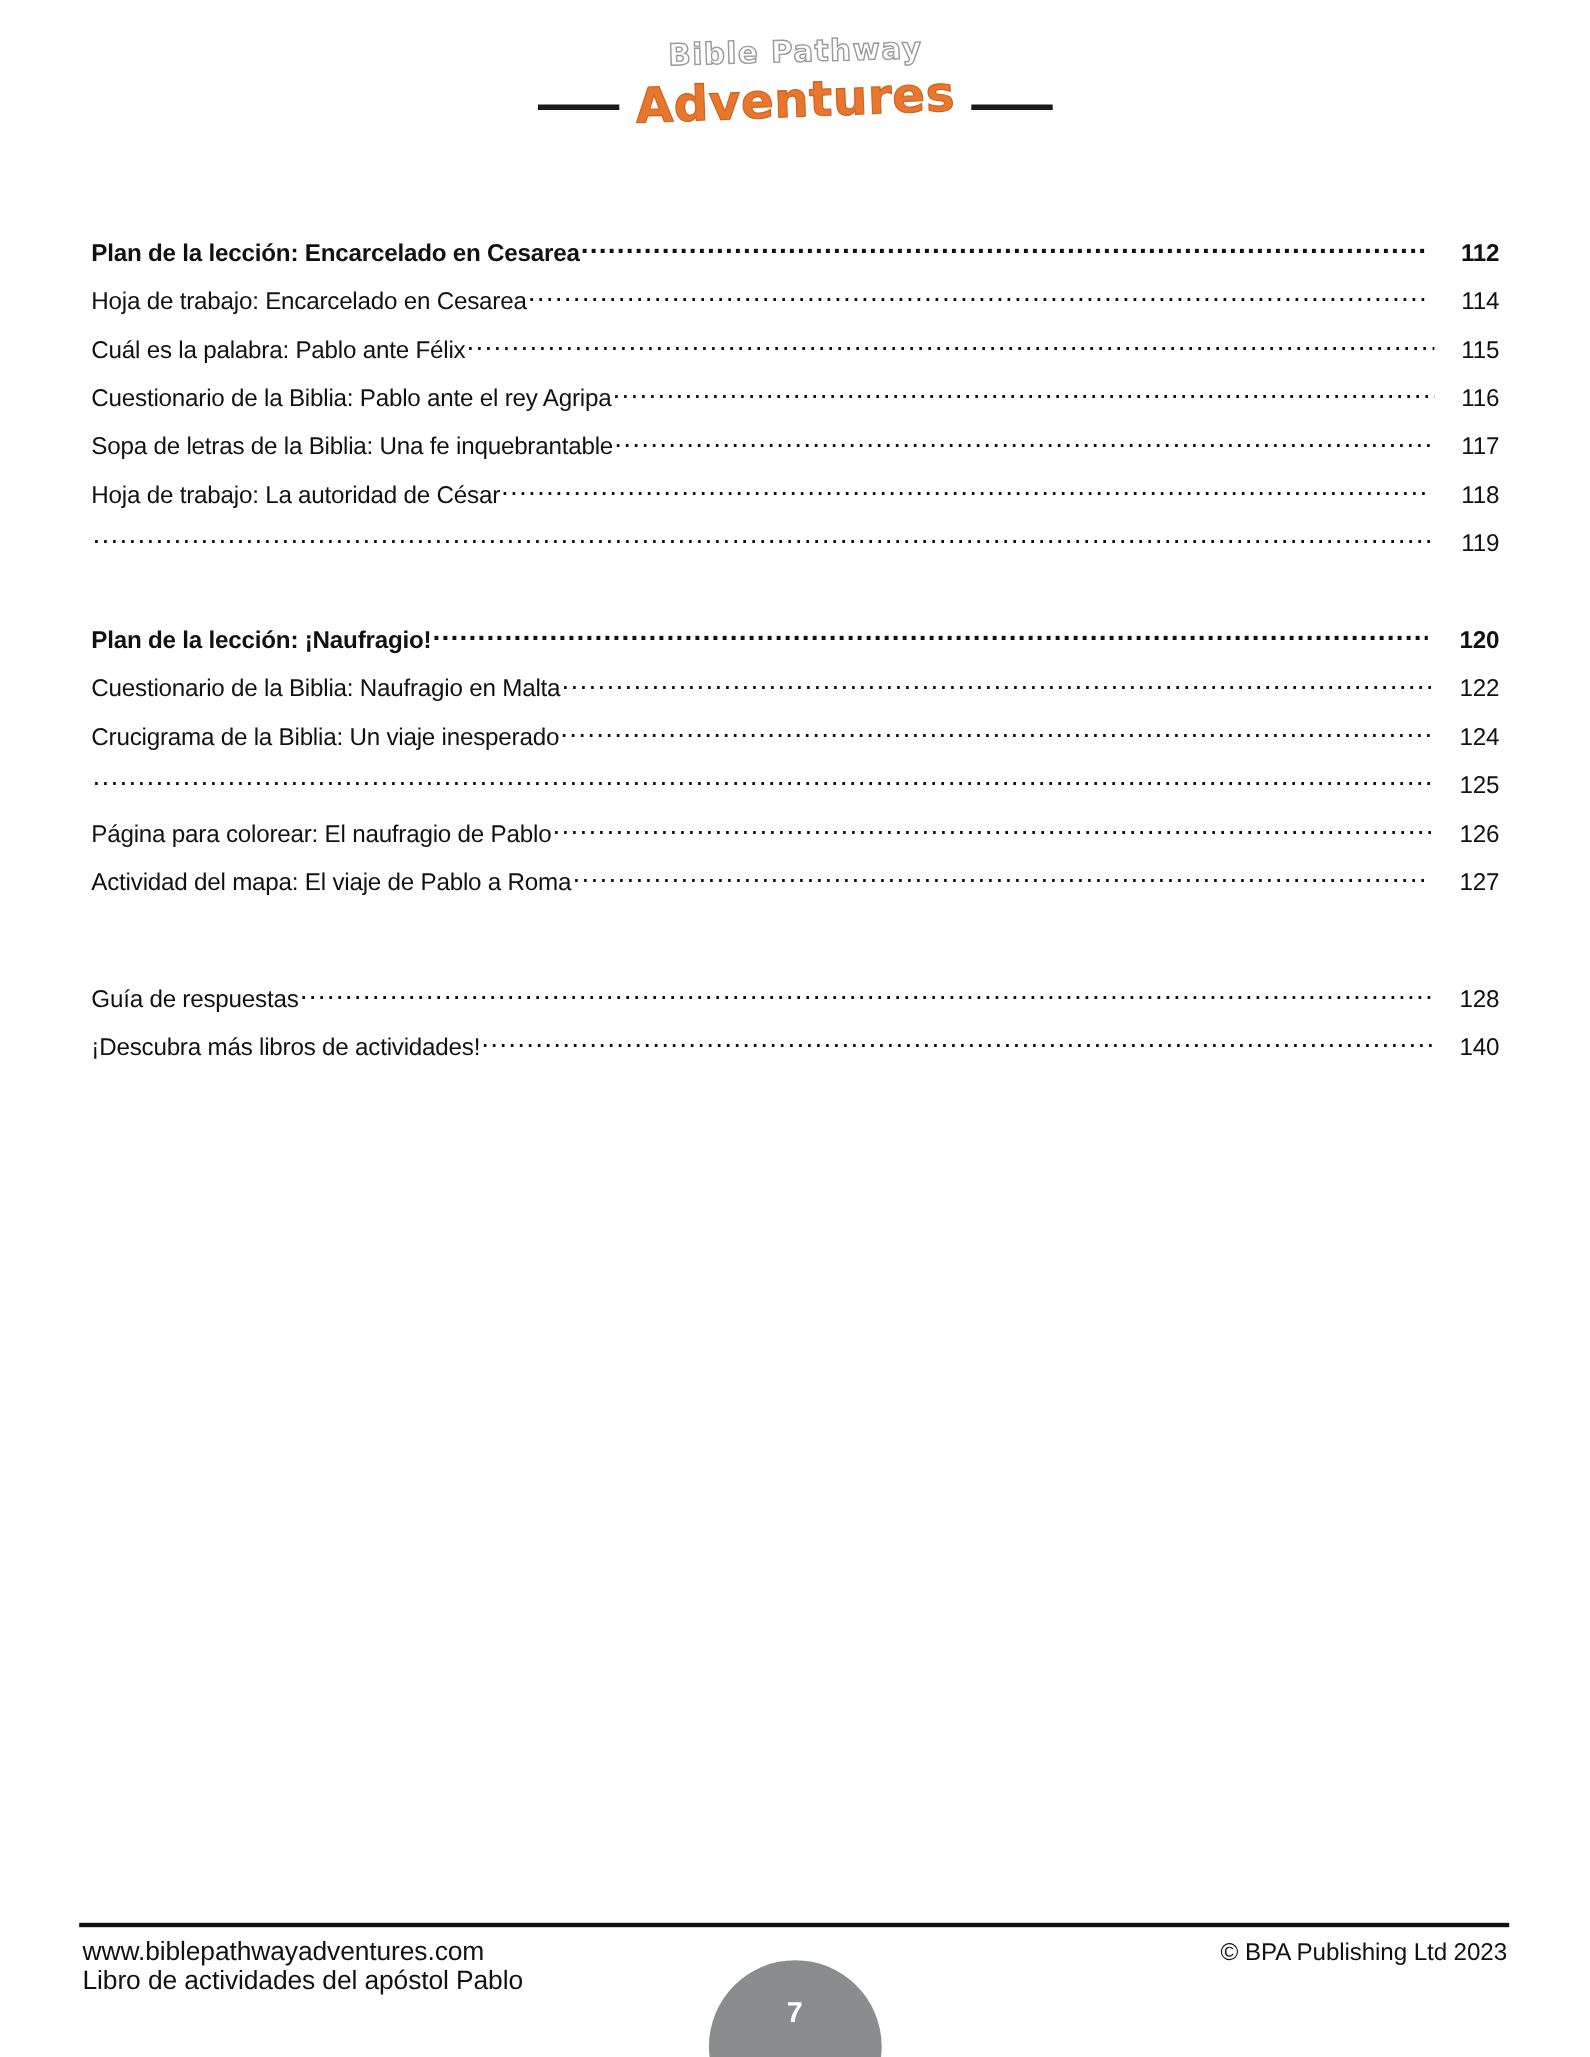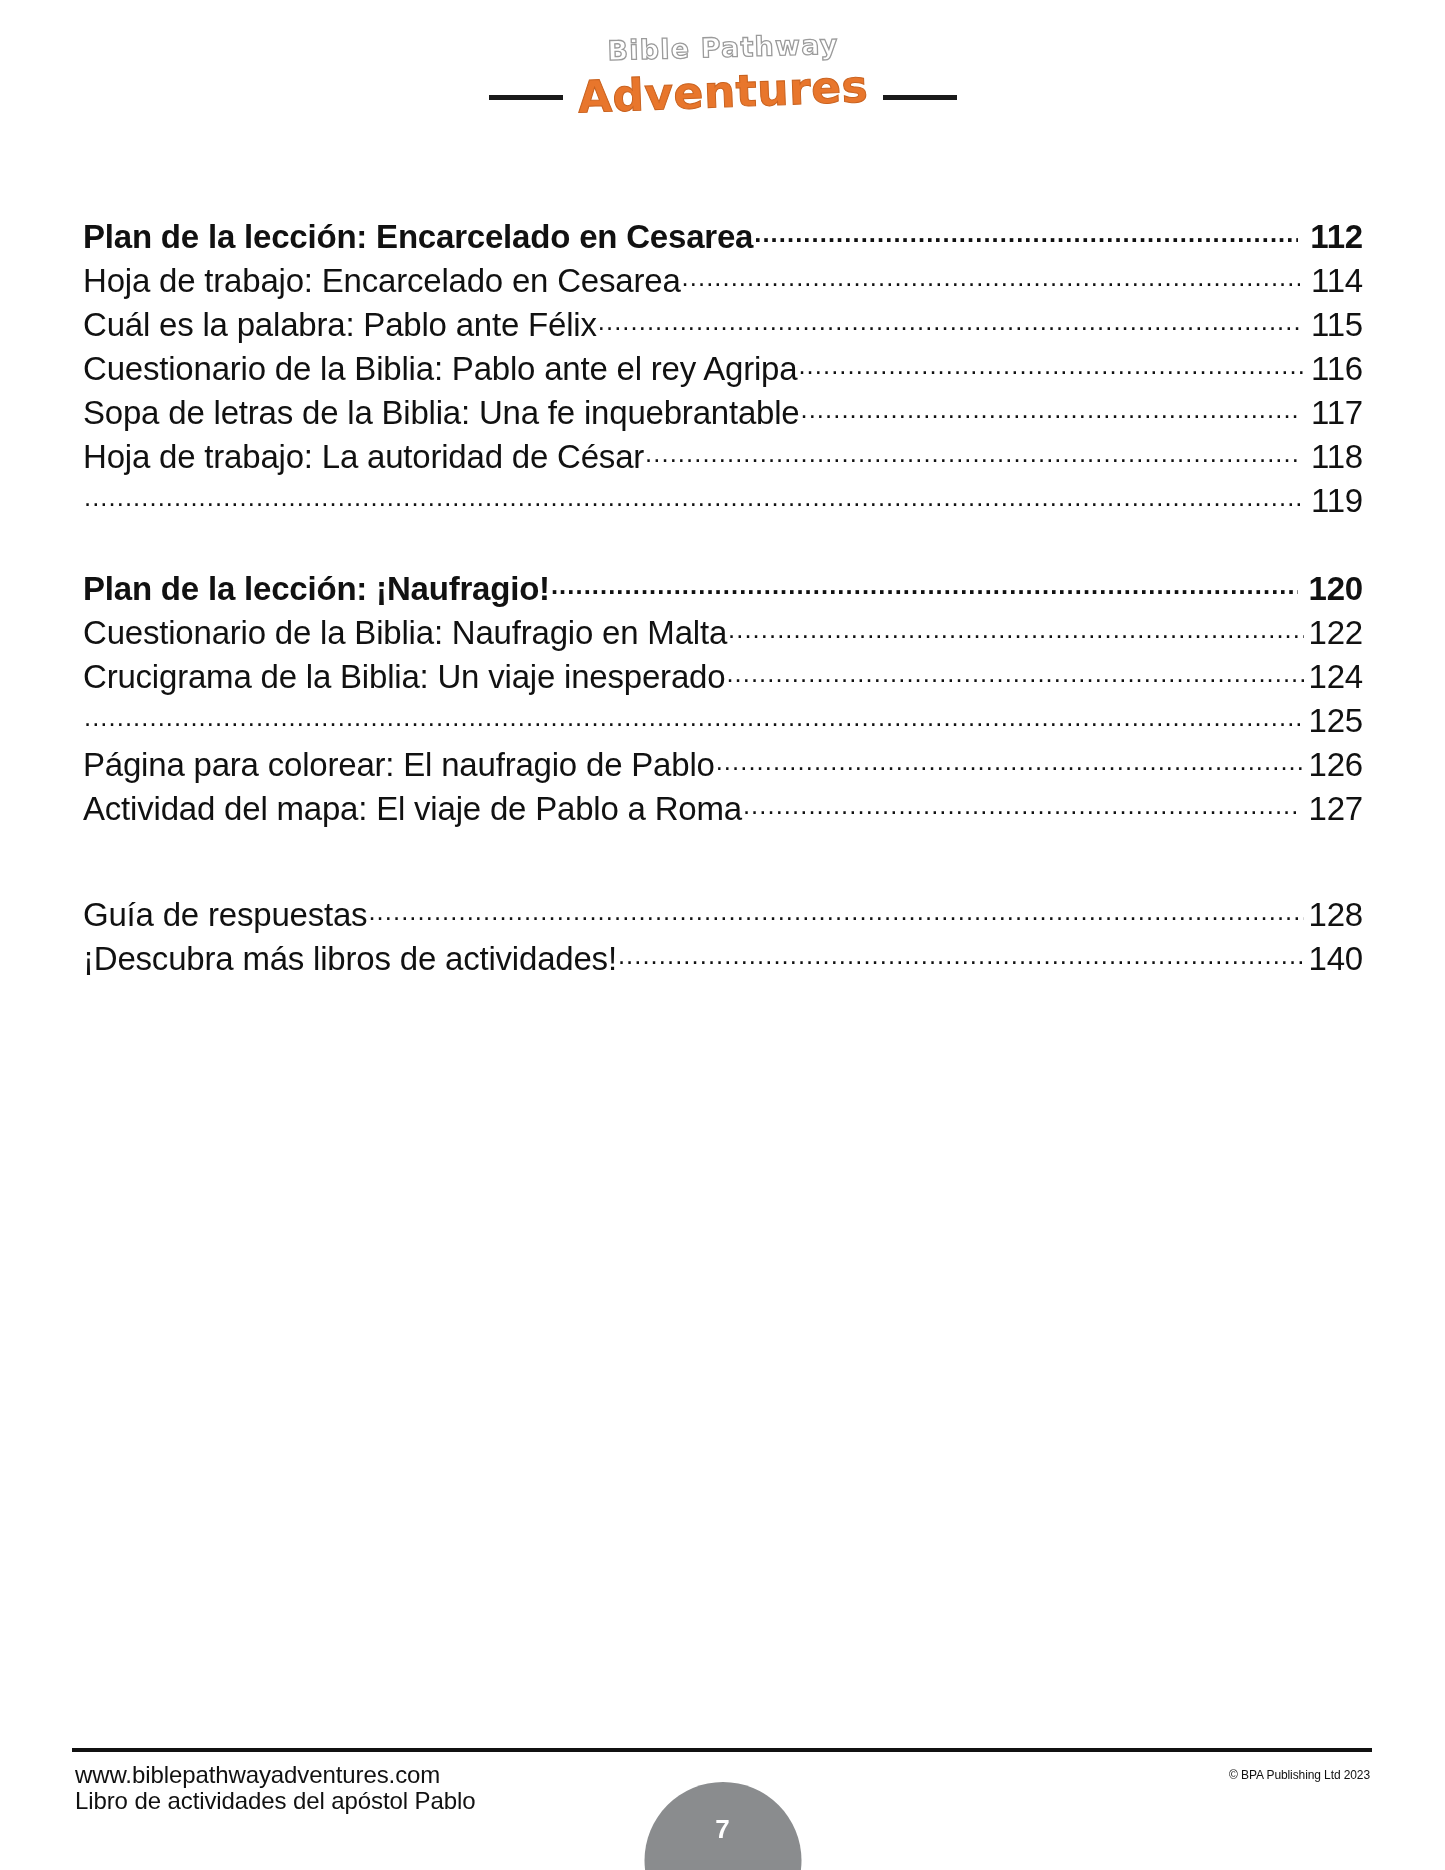--- a/index.html
+++ b/index.html
@@ -93,21 +93,21 @@
   }
   .toc-group { margin: 0; padding: 0; }
   .gap-lg { height: 44px; }
   .gap-xl { height: 62px; }
 
   .toc-row {
     display: flex;
     align-items: baseline;
     width: 100%;
     height: 44px;
-    font-size: 33px;
+    font-size: 22px;
     font-weight: 400;
     color: #111111;
     white-space: nowrap;
   }
   .toc-row.bold {
     font-weight: 700;
   }
   .toc-title {
     flex: 0 0 auto;
     letter-spacing: -0.2px;
@@ -156,21 +156,21 @@
     top: 1762px;
     font-size: 24px;
     line-height: 26px;
     color: #111111;
     letter-spacing: -0.1px;
   }
   .footer-right {
     position: absolute;
     right: 75px;
     top: 1762px;
-    font-size: 12px;
+    font-size: 22px;
     line-height: 26px;
     color: #111111;
     text-align: right;
     letter-spacing: -0.1px;
   }
   .page-badge {
     position: absolute;
     left: 50%;
     transform: translateX(-50%);
     top: 1782px;

